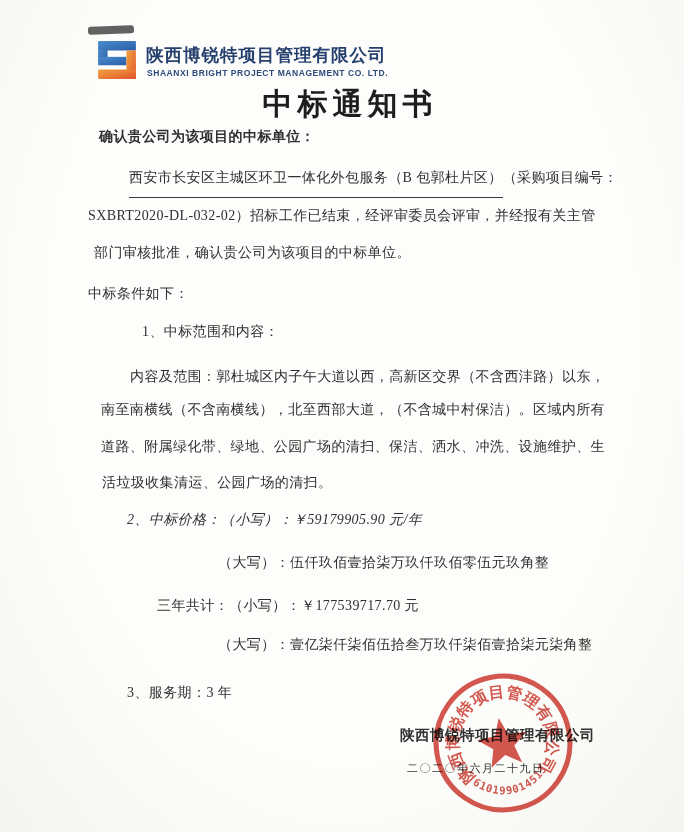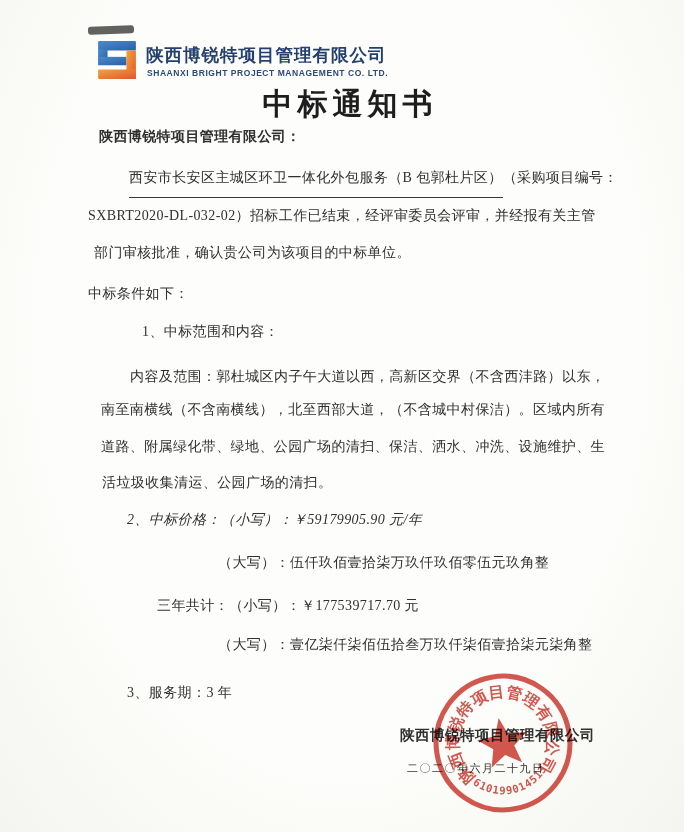--- a/index.html
+++ b/index.html
@@ -73,21 +73,21 @@
       <rect x="2" y="17" width="27" height="8" fill="url(#gBlue)"></rect>
       <rect x="29" y="11" width="9" height="27" fill="url(#gOrange)"></rect>
       <rect x="2" y="29" width="36" height="9" rx="1" fill="url(#gOrange)"></rect>
     </svg>
     <div class="co-cn">陕西博锐特项目管理有限公司</div>
     <div class="co-en">SHAANXI BRIGHT PROJECT MANAGEMENT CO. LTD.</div>
     <div class="doc-title">中标通知书</div>
   </div>
 
   <div>
-    <div class="ln l-recipient">陕西博锐特项目管理有限公司：</div>
+    <div class="ln l-recipient">确认贵公司为该项目的中标单位：</div>
 
     <div class="ln l-p2a">
       <span class="u">西安市长安区主城区环卫一体化外包服务（B 包郭杜片区）</span><span>（采购项目编号：</span>
     </div>
     <div class="ln l-p2b">SXBRT2020-DL-032-02）招标工作已结束，经评审委员会评审，并经报有关主管</div>
     <div class="ln l-p2c">部门审核批准，确认贵公司为该项目的中标单位。</div>
 
     <div class="ln l-cond">中标条件如下：</div>
     <div class="ln l-item1">1、中标范围和内容：</div>
 

